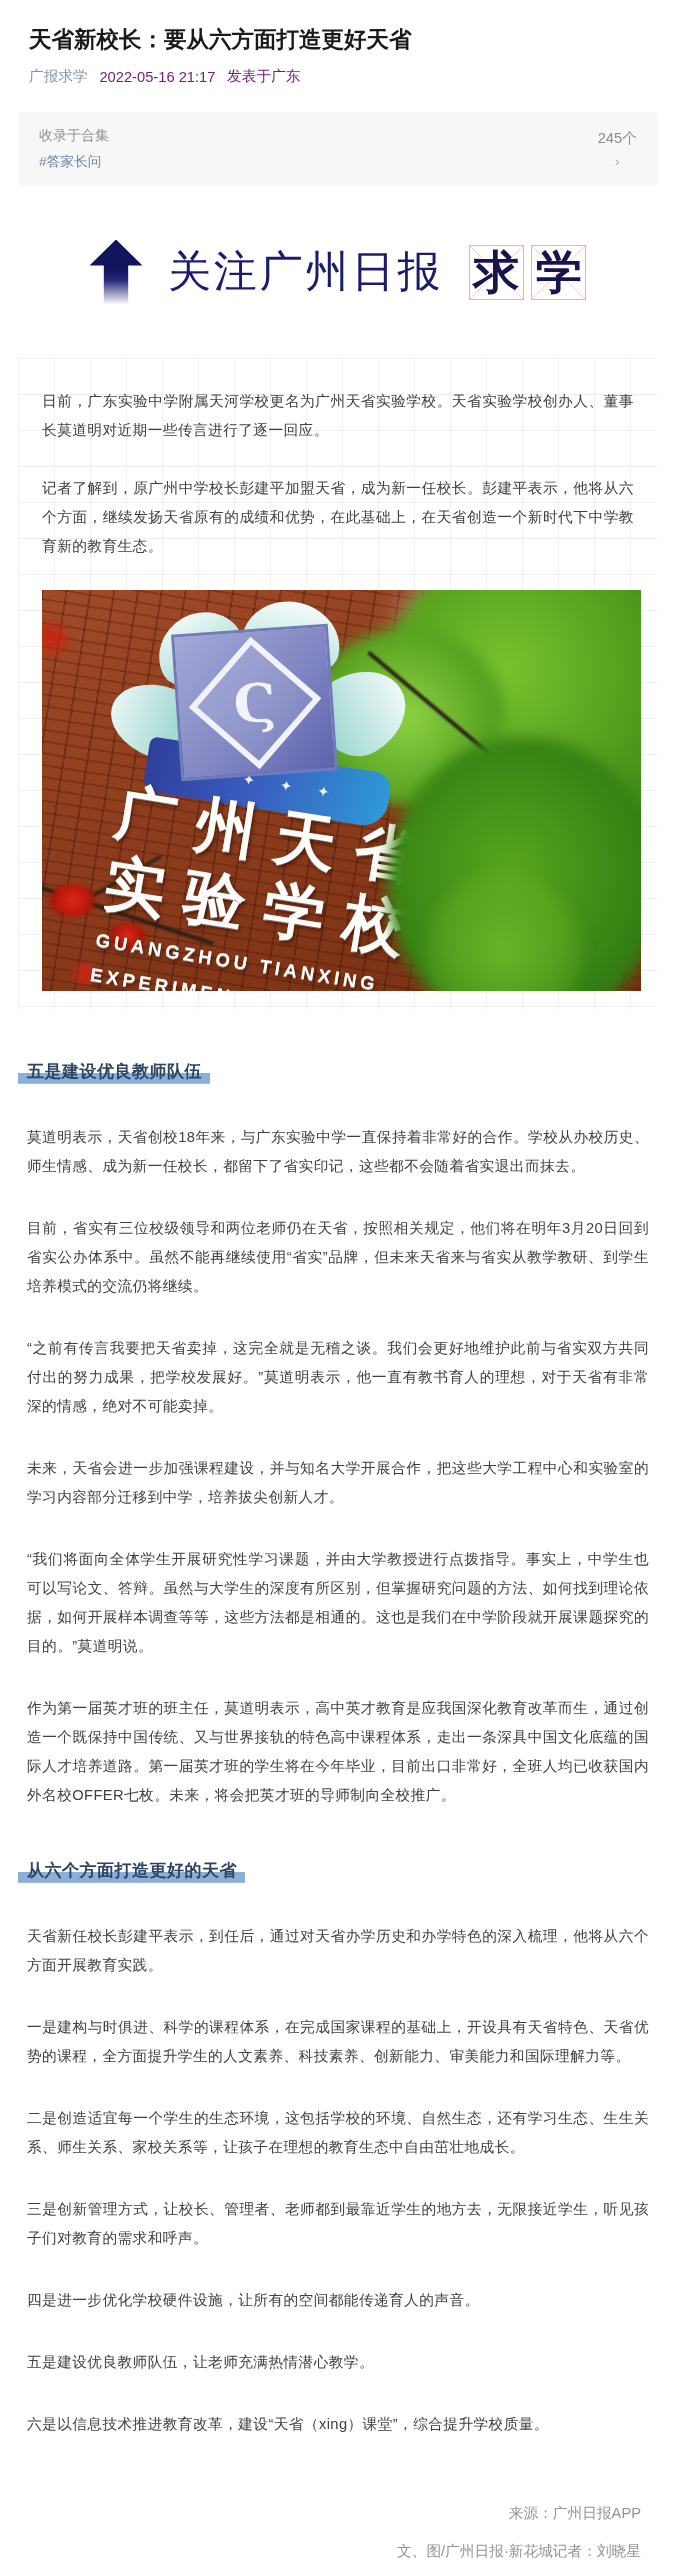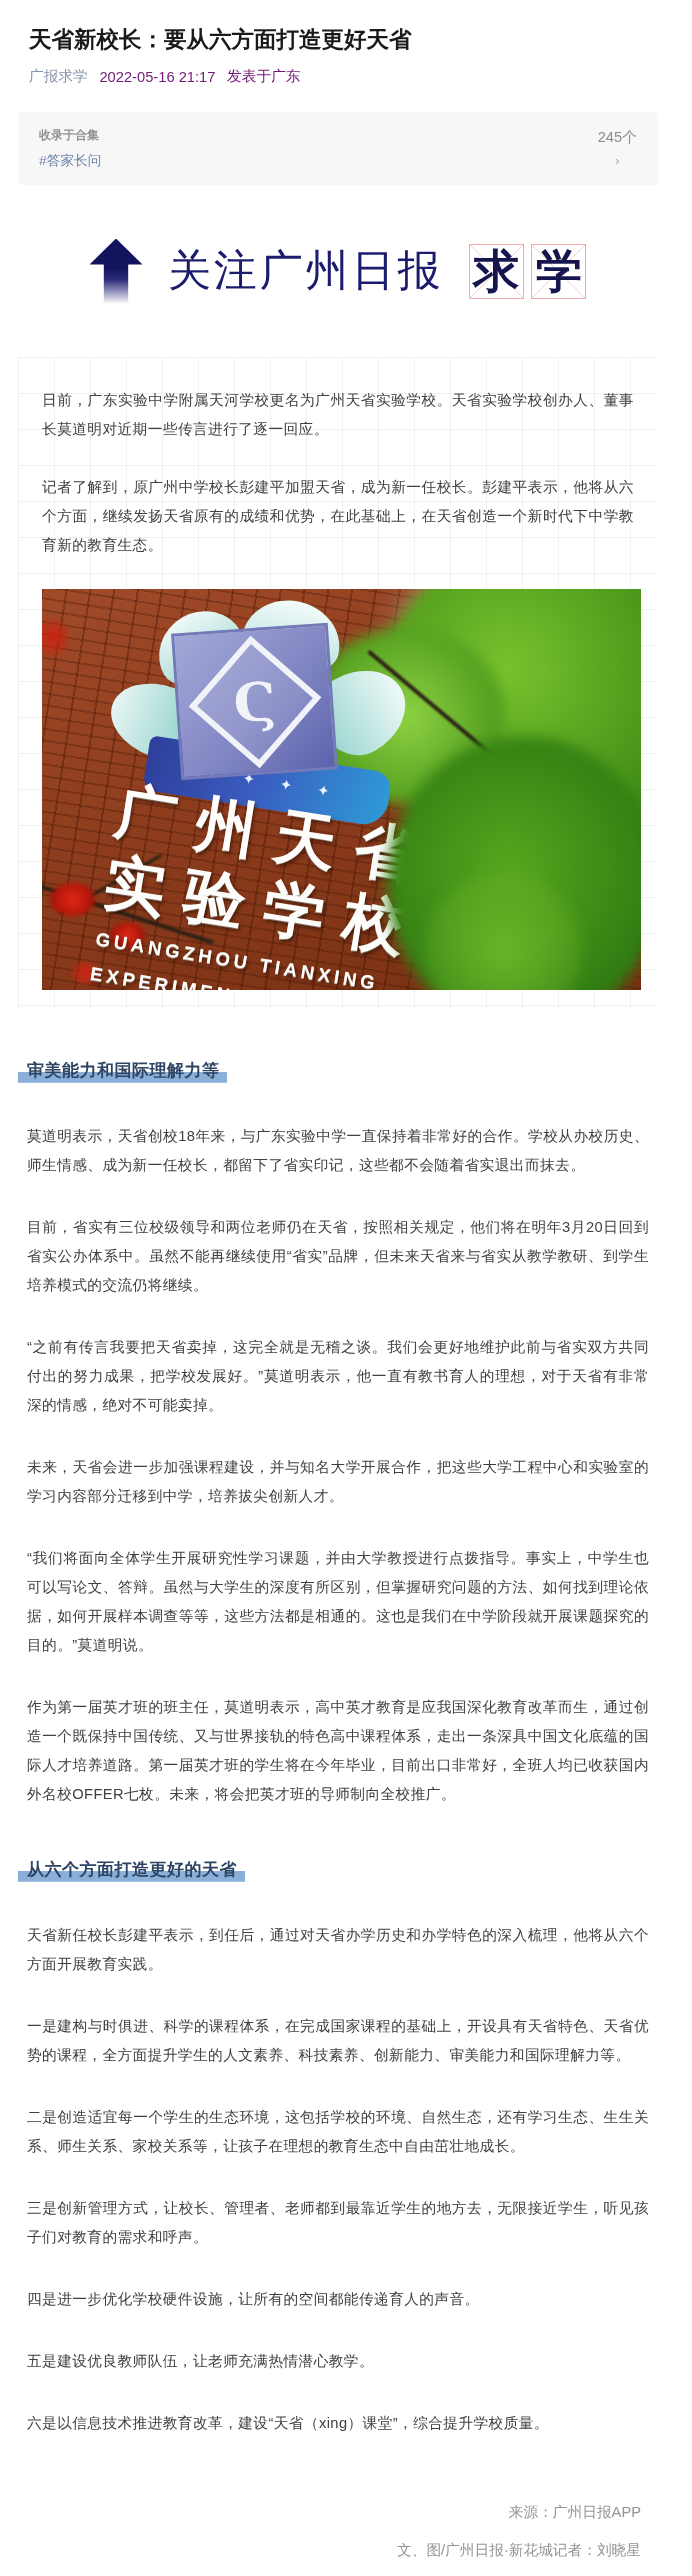--- a/index.html
+++ b/index.html
@@ -31,21 +31,21 @@
   
   .collection-card {
     margin: 25.4px 17.6px 0 17.6px;
     background:#f7f7f7;
     border-radius:3.9px;
     padding: 14.7px 21.5px;
     display:flex; align-items:center; justify-content:space-between;
     cursor:pointer;
   }
   .collection-left { display:flex; flex-direction:column; gap:8.8px; }
-  .collection-label { color:#919191; font-size:12px;font-weight:bold; }
+  .collection-label { color:#919191; font-size:14px; }
   .collection-tag { color:#6b82a8; font-size:13.7px; }
   .collection-right { color:#8c8c8c; font-size:14.7px; display:flex; align-items:center; gap:5.9px;flex-direction:column; }
   .chev { color:#a9a9a9; font-size:13.7px; }
 
   
   .banner {
     margin-top: 31px;
     height: 110px;
     display:flex; align-items:center; justify-content:center;
     gap: 25.4px;
@@ -268,21 +268,21 @@
         <div class="sign-en">GUANGZHOU TIANXING</div>
         <div class="sign-en">EXPERIMENTAL SCHOOL</div>
       </div>
 
       <div class="blob leaf l2"></div>
       <div class="blob leaf l4"></div>
     </div>
   </div>
 
   <h2 class="section-heading">
-    <span>审美能力和国际理解力等</span>
+    <span>五是建设优良教师队伍</span>
   </h2>
   <div class="content">
     <p class="body-p">莫道明表示，天省创校18年来，与广东实验中学一直保持着非常好的合作。学校从办校历史、师生情感、成为新一任校长，都留下了省实印记，这些都不会随着省实退出而抹去。</p>
     <p class="body-p">目前，省实有三位校级领导和两位老师仍在天省，按照相关规定，他们将在明年3月20日回到省实公办体系中。虽然不能再继续使用“省实”品牌，但未来天省来与省实从教学教研、到学生培养模式的交流仍将继续。</p>
     <p class="body-p">“之前有传言我要把天省卖掉，这完全就是无稽之谈。我们会更好地维护此前与省实双方共同付出的努力成果，把学校发展好。”莫道明表示，他一直有教书育人的理想，对于天省有非常深的情感，绝对不可能卖掉。</p>
     <p class="body-p">未来，天省会进一步加强课程建设，并与知名大学开展合作，把这些大学工程中心和实验室的学习内容部分迁移到中学，培养拔尖创新人才。</p>
     <p class="body-p">“我们将面向全体学生开展研究性学习课题，并由大学教授进行点拨指导。事实上，中学生也可以写论文、答辩。虽然与大学生的深度有所区别，但掌握研究问题的方法、如何找到理论依据，如何开展样本调查等等，这些方法都是相通的。这也是我们在中学阶段就开展课题探究的目的。”莫道明说。</p>
     <p class="body-p">作为第一届英才班的班主任，莫道明表示，高中英才教育是应我国深化教育改革而生，通过创造一个既保持中国传统、又与世界接轨的特色高中课程体系，走出一条深具中国文化底蕴的国际人才培养道路。第一届英才班的学生将在今年毕业，目前出口非常好，全班人均已收获国内外名校OFFER七枚。未来，将会把英才班的导师制向全校推广。</p>
   </div>
 

